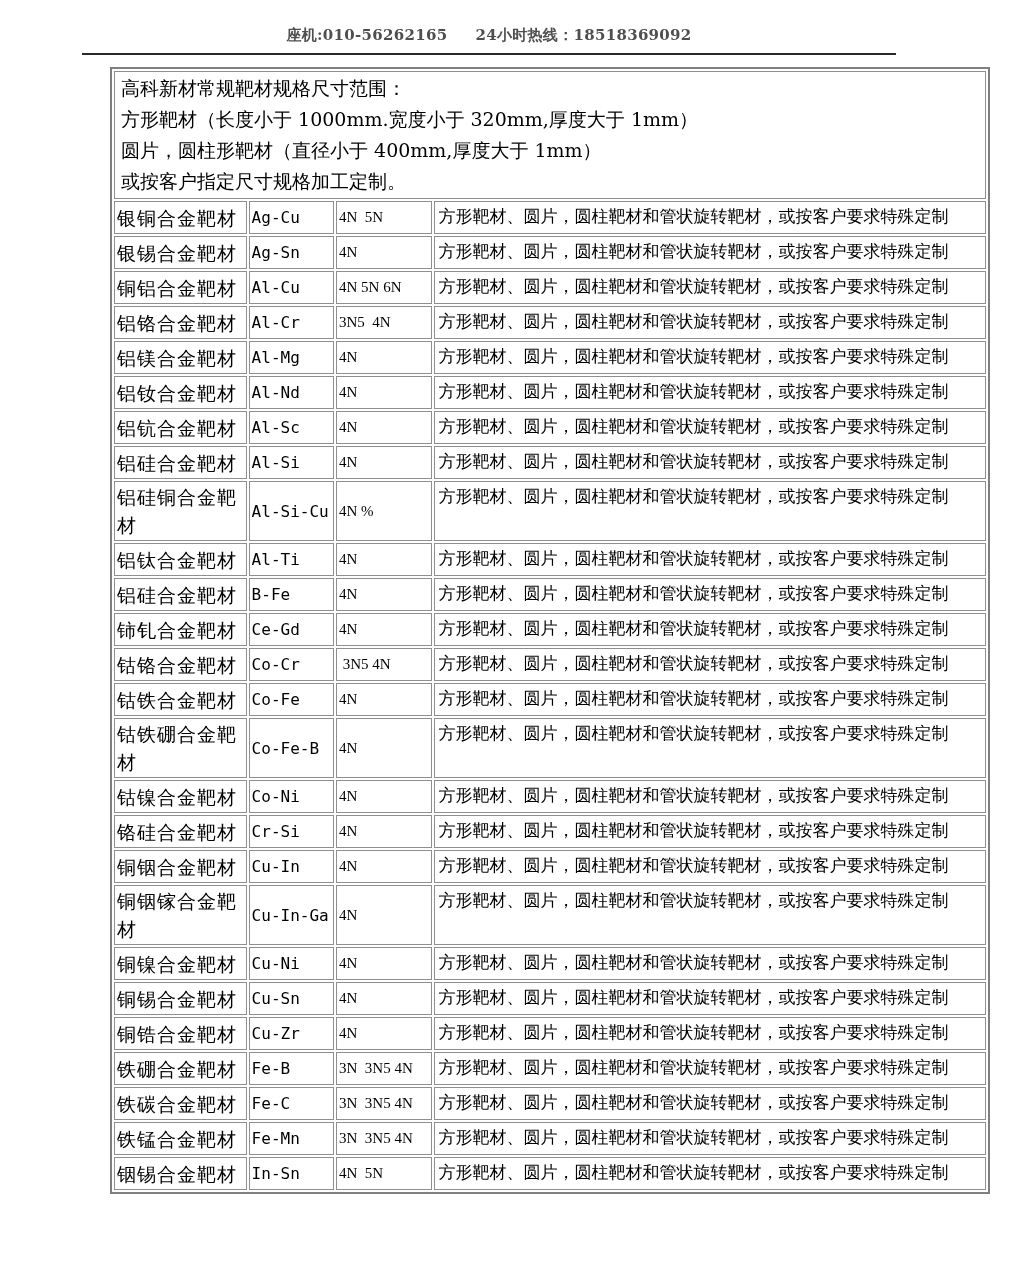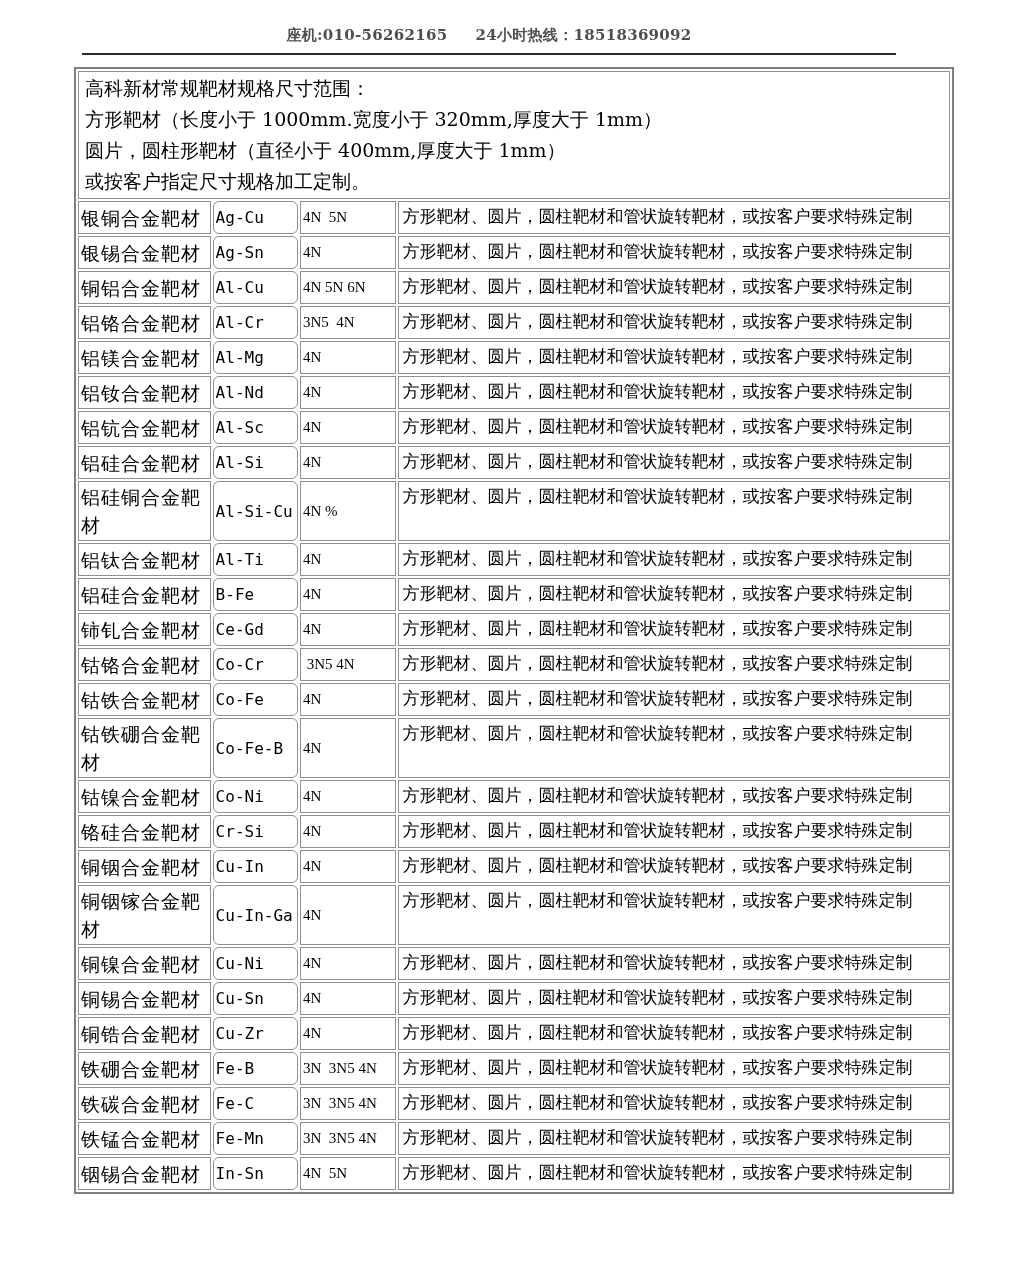--- a/index.html
+++ b/index.html
@@ -31,20 +31,21 @@
   
   .table-wrap { margin: 12px 0 0 74px; }
   table.spec-table {
     width: 876px;
     table-layout: fixed;
     border-collapse: separate;
     border-spacing: 2px;
     border: 2px solid #7f7f7f;
     background: #ffffff;
     font-size: 18px;
+    margin-left: 36px;
   }
   col.c1 { width: 132px; }
   col.c2 { width: 85px; }
   col.c3 { width: 96px; }
   col.c4 { width: 549px; }
   td, th {
     border: 1px solid #8f8f8f;
     background: #ffffff;
     text-align: left;
     font-weight: normal;
@@ -74,21 +75,20 @@
     letter-spacing: 1px;
     vertical-align: middle;
     word-break: break-all;
   }
   td.col-symbol {
     padding: 1px 2px;
     font-family: "DejaVu Sans Mono", "Liberation Mono", monospace;
     font-size: 16px;
     vertical-align: middle;
     white-space: pre;
-    border-radius: 6px;
   }
   td.col-purity {
     padding: 2px 2px;
     font-family: Liberation Serif, serif;
     font-size: 15px;
     vertical-align: middle;
     white-space: pre;
   }
   td.col-spec {
     padding: 2px 3px;

